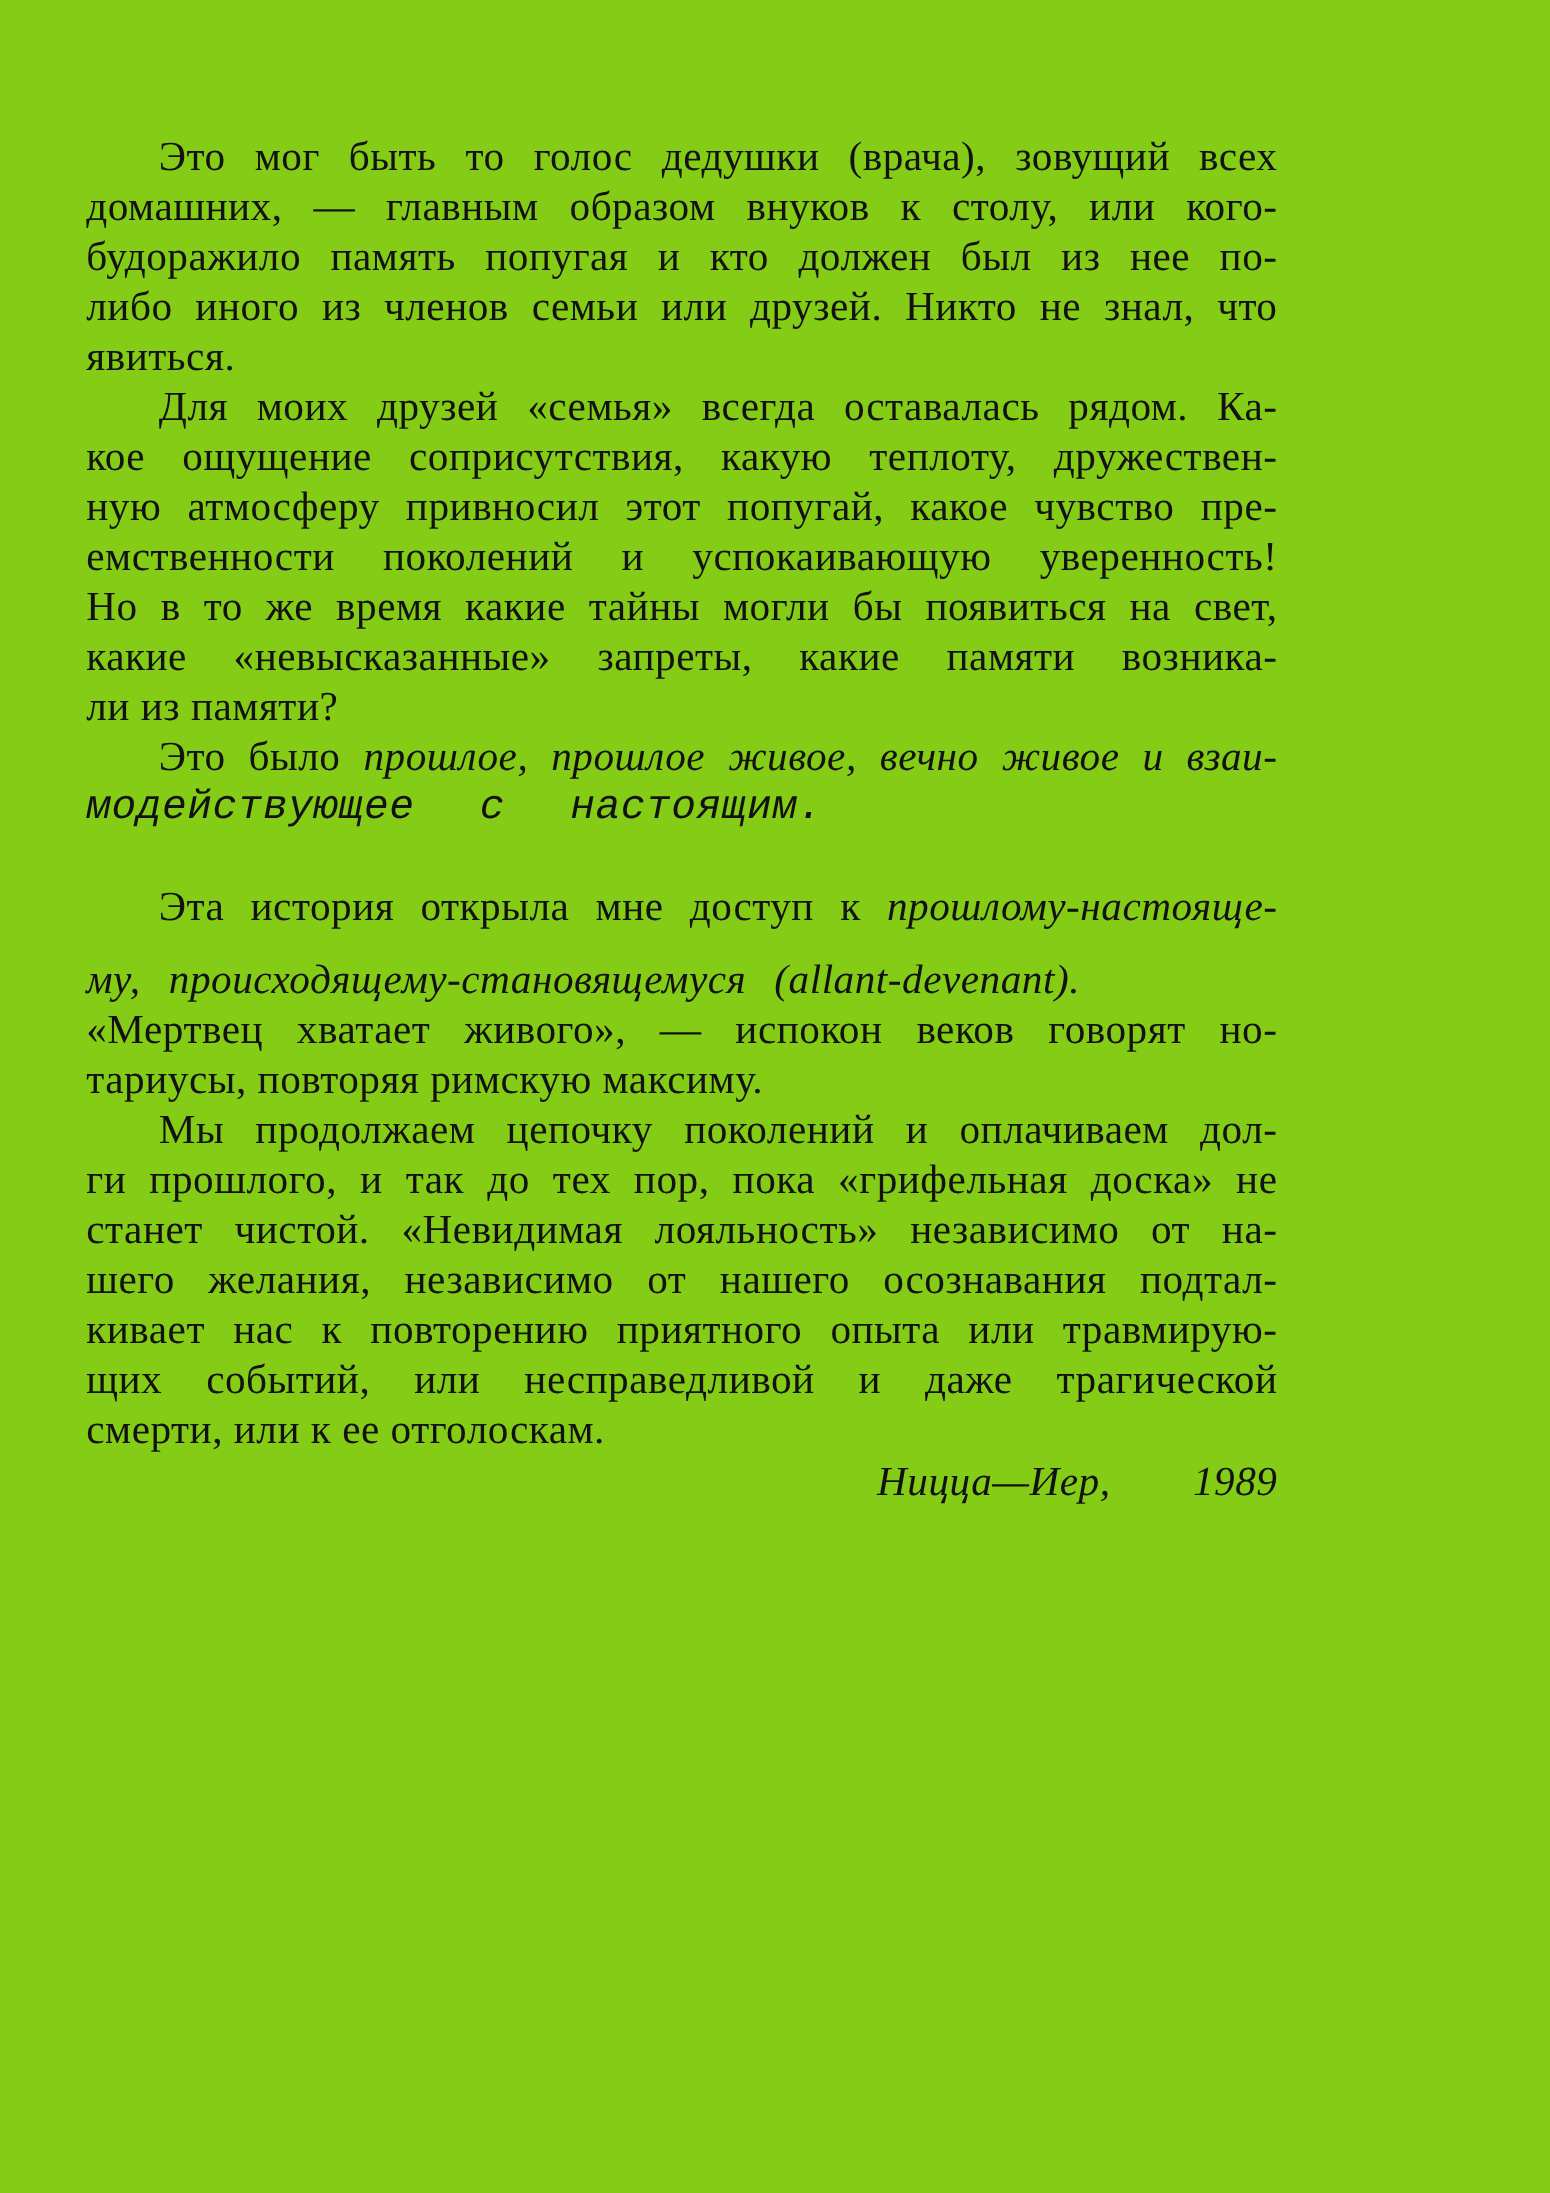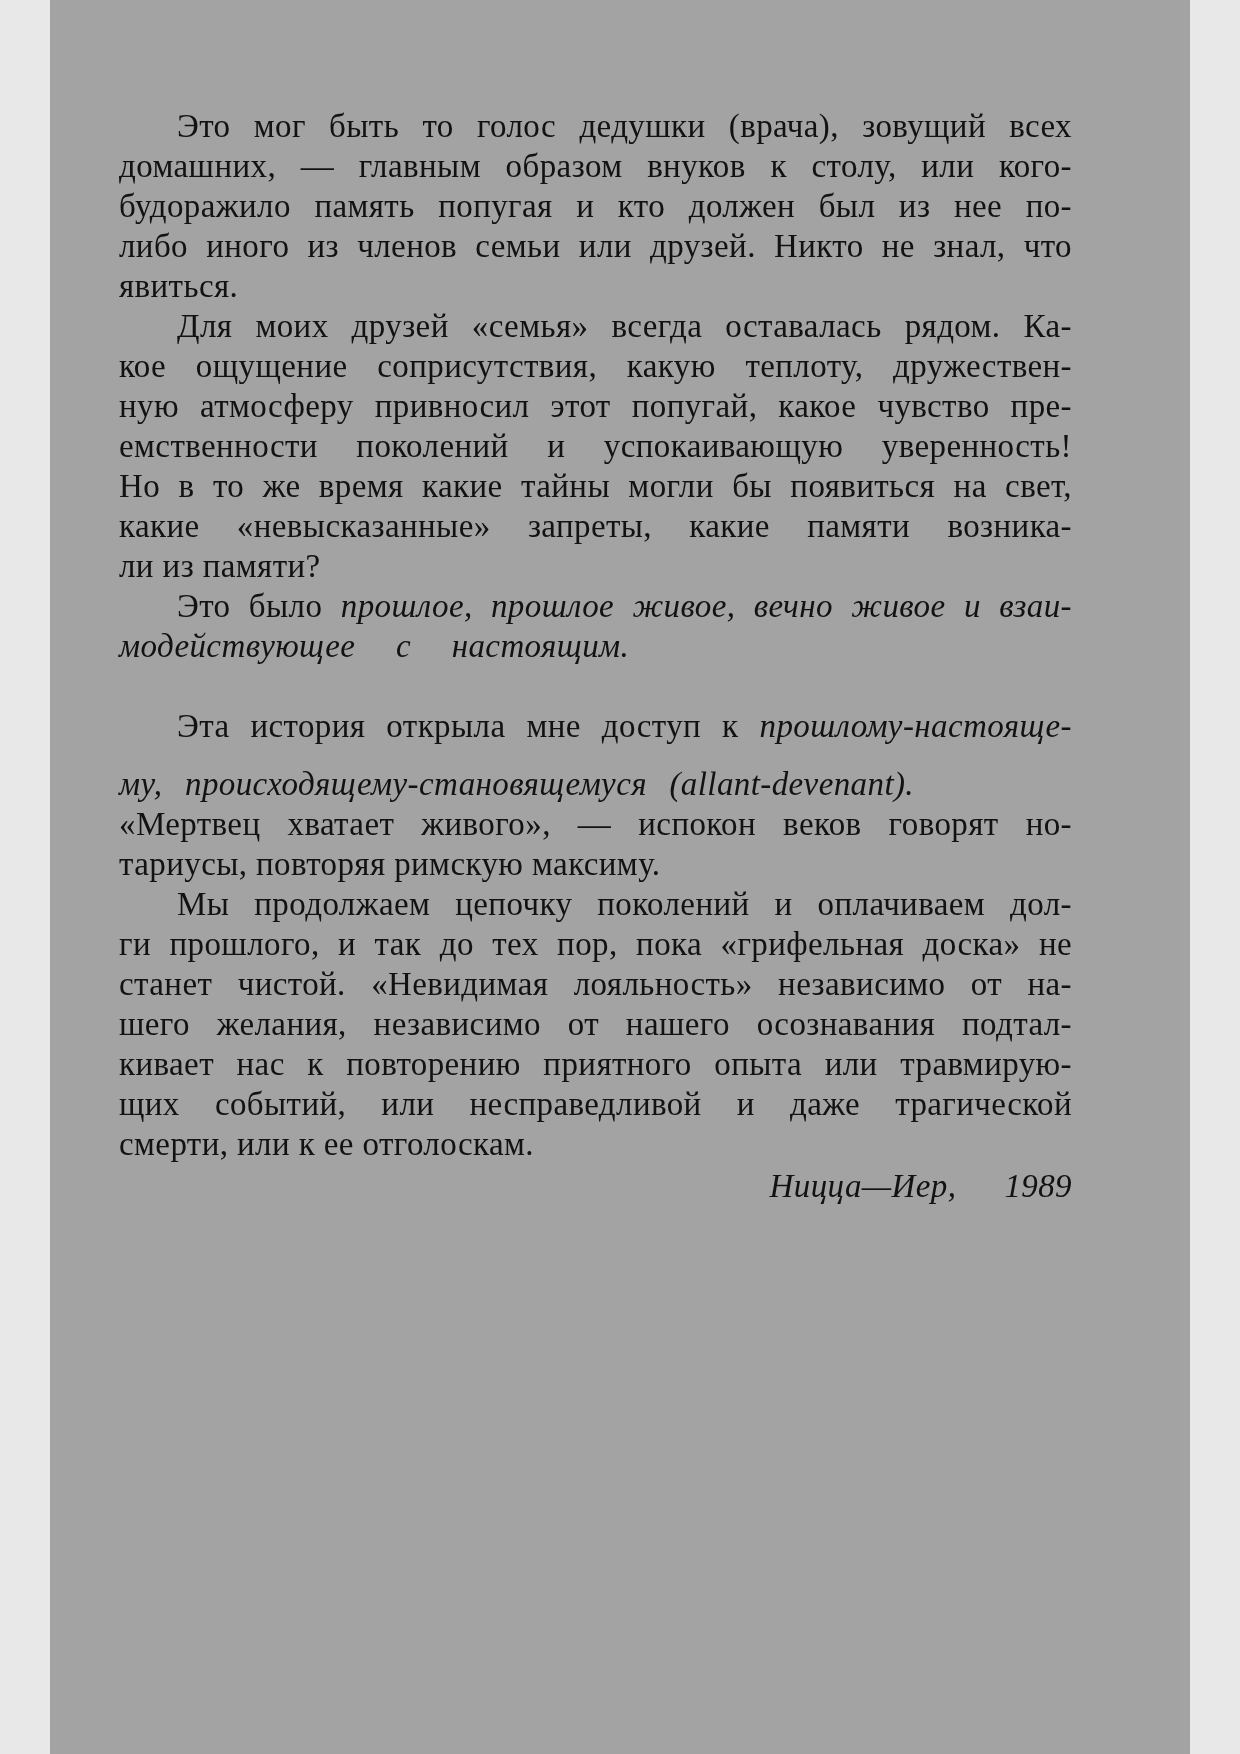--- a/index.html
+++ b/index.html
@@ -2,24 +2,24 @@
 <html><head>
 <meta charset="utf-8">
 <style>
   html, body {
     margin: 0;
     padding: 0;
     background: #e8e8e8;
   }
   .page {
     position: relative;
-    width: 1140px;
+    width: 1240px;
     height: 1754px;
     margin: 0 auto;
-    background: #a3a3a3;
+    background: #84cc16;
     color: #121212;
     font-family: "Liberation Serif", "DejaVu Serif", serif;
     overflow: hidden;
   }
   .textblock {
     position: absolute;
     left: 69px;
     top: 106px;
     width: 953px;
     font-size: 33px;
@@ -39,38 +39,39 @@
     text-indent: 58px;
   }
   .i, .italic {
     font-style: italic;
   }
   
   .spread-narrow {
     text-align: center;
     text-align-last: left;
     word-spacing: 32px;
+    font-family: Liberation Mono, monospace;
   }
   
   .spread-wide {
     width: 795px;
     text-align: justify;
     text-align-last: justify;
     margin-top: 18px;
   }
   .para-gap {
     height: 40px;
   }
   .signature {
     text-align: right;
     text-align-last: right;
     margin-top: 2px;
   }
   .sig-year {
-    margin-left: 48px;
+    margin-left: 66px;
   }
 </style>
 </head>
 <body>
 
 <div class="page">
   <div class="textblock">
 
     <div class="line indent"><span>Это мог быть то голос дедушки (врача), зовущий всех</span></div>
     <div class="line"><span>домашних, — главным образом внуков к столу, или кого-</span></div>

